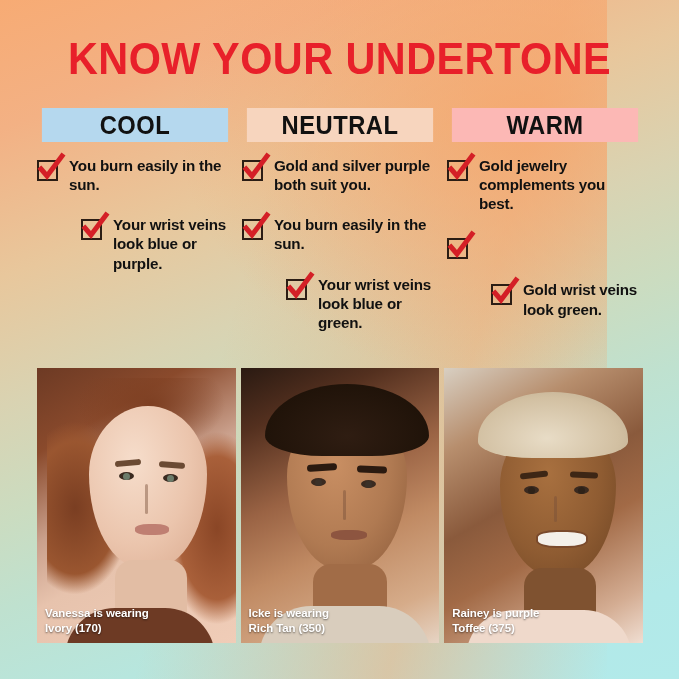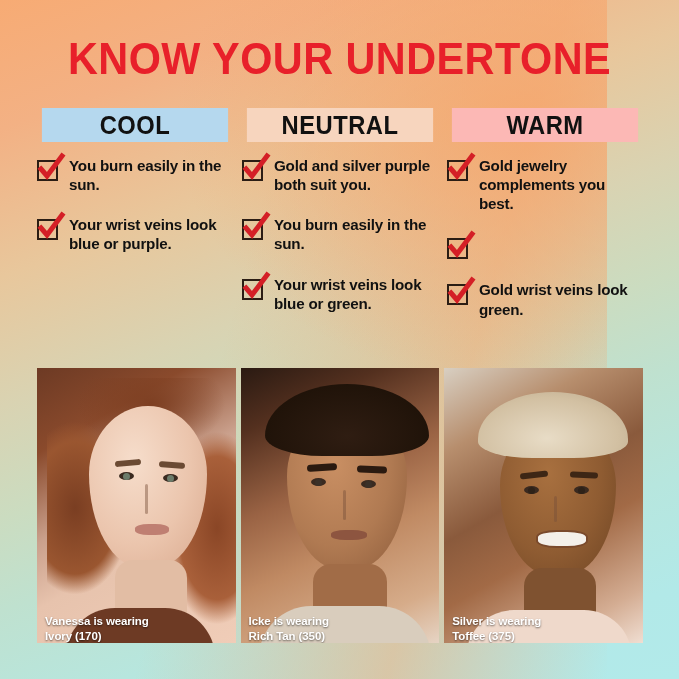--- a/index.html
+++ b/index.html
@@ -71,21 +71,21 @@
   .col-head.cool{ background:#b5d8ee; }
   .col-head.neutral{ background:#f7d5be; }
   .col-head.warm{ background:#fcb8b5; }
 
   .items{ margin-top:14px; }
   .item{
     display:flex;
     align-items:flex-start;
     margin-bottom:21px;
   }
-  .item:last-child{ margin-bottom:0; }
+  .item:last-child{ margin-bottom:0;margin-left:44px; }
 
   .checkbox{
     position:relative;
     width:23px; height:23px;
     flex:0 0 23px;
     margin-top:2px;
     margin-right:9px;
   }
   .checkbox .box{
     position:absolute; left:0; top:2px;
@@ -117,21 +117,21 @@
   .photo{
     position:relative;
     width:198.6px;
     height:275px;
     overflow:hidden;
     background:#c59880;
   }
   .caption{
     position:absolute;
     left:0; bottom:0;
-    padding:6px 8px 0 8px;
+    padding:6px 8px 8px 8px;
     color:#fff;
     font-size:11.5px;
     font-weight:700;
     line-height:1.25;
     letter-spacing:-0.1px;
     text-shadow:0 1px 2px rgba(0,0,0,0.55);
   }
 
   
   .p-bg{ position:absolute; inset:0; }
@@ -331,19 +331,19 @@
           <span class="iris" style="background:#2e2218;"></span>
         </div>
       <div class="eye" style="left:130px; top:118px;">
           <span class="iris" style="background:#2e2218;"></span>
         </div>
       <div class="nose" style="left:110px; top:128px; height:26px;"></div>
       <div class="mouth" style="left:92px; top:162px; width:52px; height:18px; background:#f4f0ea; border:2px solid #7a4a2c;"></div>
       <div class="neck" style="left:80px; top:200px; width:72px; height:56px; background:#7f5230;"></div>
       <div class="shoulder" style="left:22px; top:242px; width:166px; height:48px; background:#efd9cb;"></div>
       <div class="caption">
-        <div>Silver is wearing</div>
+        <div>Rainey is purple</div>
         <div>Toffee (375)</div>
       </div>
     </div>
 
   </div>
 </div>
 
 </body></html>

